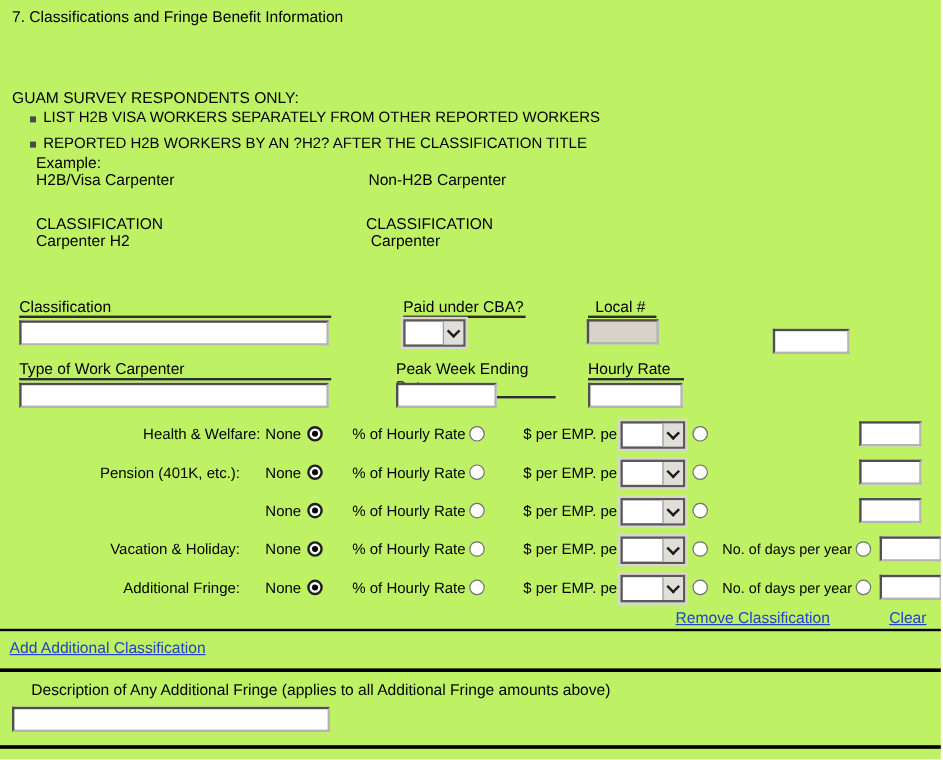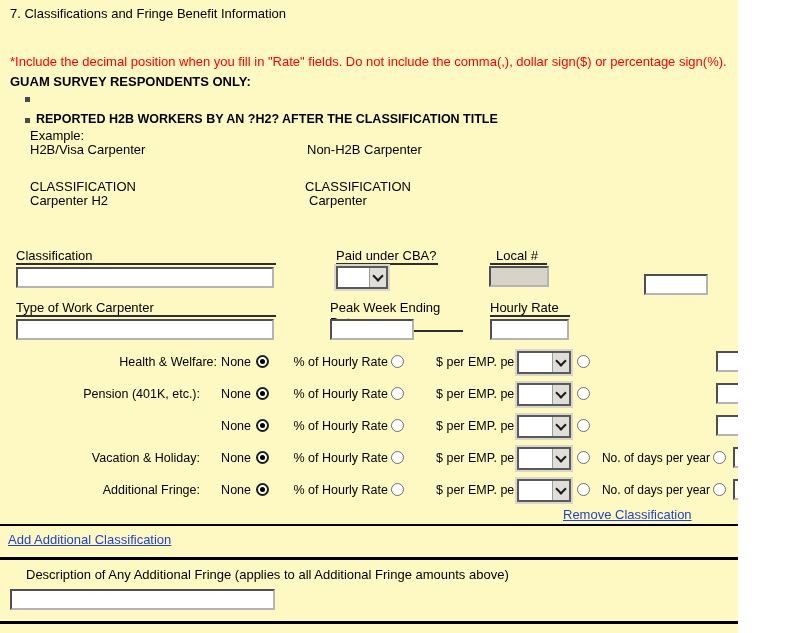--- a/index.html
+++ b/index.html
@@ -1,18 +1,18 @@
 <!DOCTYPE html>
 <html><head>
 <meta charset="utf-8">
 <style>
   html,body{margin:0;padding:0;background:#fff;font-family:"Liberation Sans",sans-serif;color:#000;}
-  .page{position:relative;width:738px;height:633px;background:#fef9c3;overflow:hidden;font-size:13px;}
+  .page{position:relative;width:738px;height:633px;background:#bef264;overflow:hidden;font-size:13px;padding-left:46px;}
   .abs{position:absolute;white-space:nowrap;}
-  .b{font-weight:bold;}
+  .b{font-weight:normal;}
   .note{color:#ff0000;}
   .sq{position:absolute;width:5px;height:5px;background:#4a4a4a;}
   .cell{position:absolute;border-bottom:2px solid #2e2e2e;font-size:13px;line-height:15px;}
   .ti{position:absolute;box-sizing:border-box;height:21px;background:#fff;border:2px solid;border-color:#4f4f4f #b4b4b4 #b4b4b4 #4f4f4f;font:13px "Liberation Sans",sans-serif;padding:0 3px;}
   .ti.dis{background:#d7d3c8;}
   .sel{position:absolute;box-sizing:border-box;height:23px;display:flex;background:#fff;border:2px solid #5a5a5a;box-shadow:0 0 0 2px #dad6cc;}
   .sel .f{flex:1;font-size:12px;line-height:19px;padding-left:2px;overflow:hidden;}
   .sel .btn{width:16px;background:#e0ded9;border-left:1px solid #9b9b9b;display:flex;align-items:center;justify-content:center;}
   .chev{width:6px;height:6px;border-right:2px solid #1a1a1a;border-bottom:2px solid #1a1a1a;transform:rotate(45deg);margin-top:-3px;}
   .radio{position:absolute;width:13px;height:13px;box-sizing:border-box;border:1px solid #6f6f6f;border-radius:50%;background:#fff;}
@@ -25,24 +25,24 @@
   .fr .lab.l{text-align:left;}
   .wrapcell{white-space:normal;}
 </style>
 </head>
 <body>
 
 <div class="page">
 
   <div class="abs" style="left:10px;top:6px">7. Classifications and Fringe Benefit Information</div>
 
-  <div class="abs note" style="left:10px;top:54px">*Include the decimal position when you fill in "Rate" fields. Do not include the comma(,), dollar sign($) or percentage sign(%).</div>
 
   <div class="abs b" style="left:10px;top:74px">GUAM SURVEY RESPONDENTS ONLY:</div>
   <span class="sq" style="left:25px;top:97px"></span>
+  <div class="abs b" style="left:36px;top:91px;font-size:12.5px">LIST H2B VISA WORKERS SEPARATELY FROM OTHER REPORTED WORKERS</div>
   <span class="sq" style="left:25px;top:118px"></span>
   <div class="abs b" style="left:36px;top:112px;font-size:12.5px">REPORTED H2B WORKERS BY AN ?H2? AFTER THE CLASSIFICATION TITLE</div>
 
   <div class="abs" style="left:30px;top:128px">Example:</div>
   <div class="abs" style="left:30px;top:142px">H2B/Visa Carpenter</div>
   <div class="abs" style="left:307px;top:142px">Non-H2B Carpenter</div>
   <div class="abs" style="left:30px;top:179px">CLASSIFICATION</div>
   <div class="abs" style="left:305px;top:179px">CLASSIFICATION</div>
   <div class="abs" style="left:30px;top:193px">Carpenter H2</div>
   <div class="abs" style="left:309px;top:193px">Carpenter</div>

